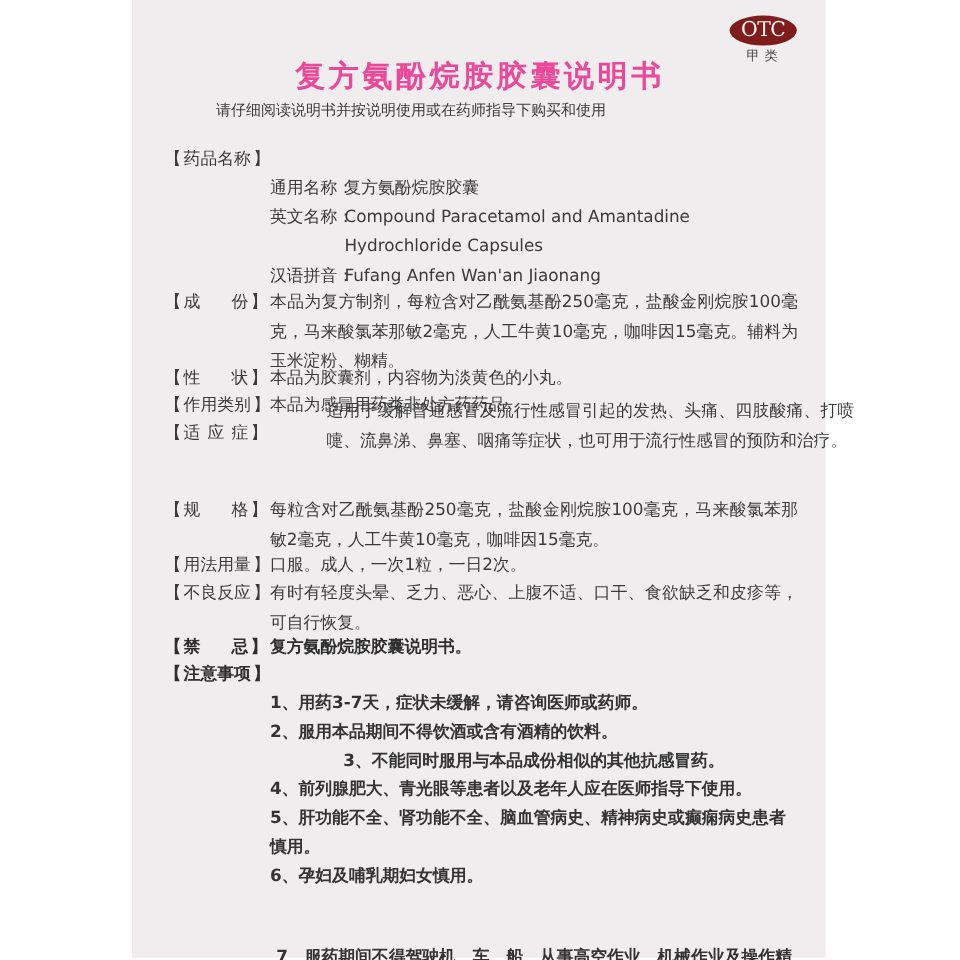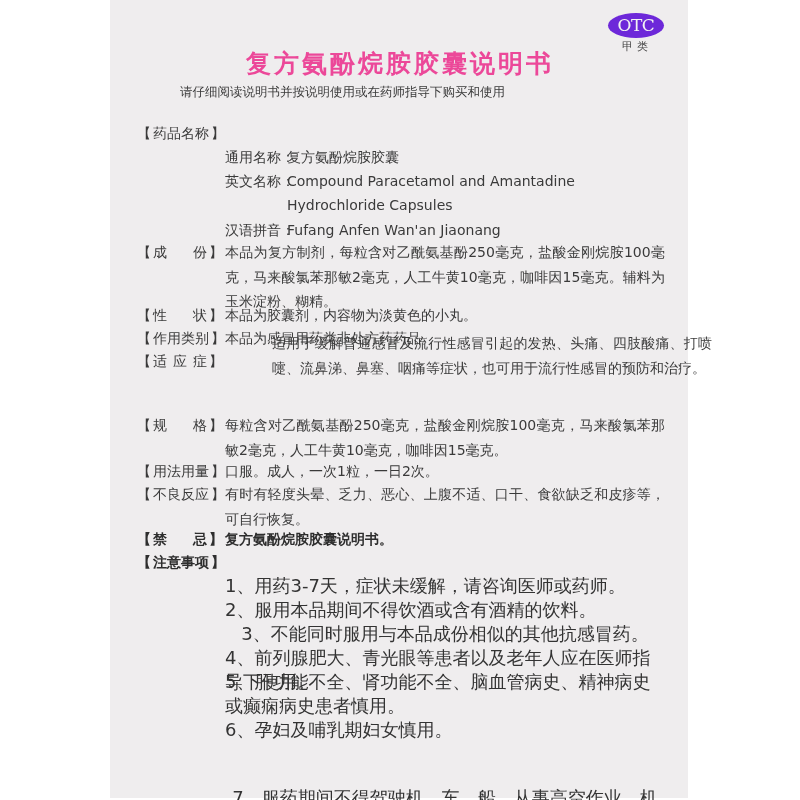--- a/index.html
+++ b/index.html
@@ -6,21 +6,21 @@
   body {
     width: 800px; height: 800px; background: #ffffff; position: relative; overflow: hidden;
     font-family: "DejaVu Sans", "Liberation Sans", sans-serif; color: #3a3a3a;
   }
   .paper {
     position: absolute; left: 110px; top: 0; width: 578px; height: 798px;
     background: #efedee;
   }
   .otc {
     position: absolute; left: 608px; top: 13px; width: 56px; height: 25px;
-    background: #6d28d9; border-radius: 50%;
+    background: #7f1d1d; border-radius: 50%;
     color: #f2f2f2; font-family: "DejaVu Serif", "Liberation Serif", serif;
     font-size: 17px; line-height: 25px; text-align: center; letter-spacing: -0.5px;
   }
   .otc-class {
     position: absolute; left: 612px; top: 39px; width: 50px; text-align: center;
     font-size: 11px; color: #444; letter-spacing: 4px;
   }
   .title {
     position: absolute; left: 180px; top: 47px; width: 440px; text-align: center;
     font-size: 25px; font-weight: bold; color: #ec4899; letter-spacing: 3px;
@@ -36,21 +36,21 @@
   .label .lb, .label .rb { flex: none; }
   .label .txt { flex: 1; display: flex; justify-content: space-between; padding: 0 2px; }
   .body-text {
     position: absolute; left: 225px; width: 440px; font-size: 14px; line-height: 24.5px;
     text-align: justify;
   }
   .sub-row { position: absolute; left: 225px; font-size: 14px; line-height: 24px; white-space: nowrap; }
   .sub-row .k { display: inline-block; width: 62px; }
   .sub-row .v { display: inline-block; vertical-align: top; white-space: normal; width: 378px; }
   .bold { font-weight: bold; color: #2e2e2e; }
-  .note { position: absolute; left: 225px; width: 440px; font-size: 18px; line-height: 24px; font-weight: normal; color: #333; }
+  .note { position: absolute; left: 225px; width: 440px; font-size: 14px; line-height: 24px; font-weight: bold; color: #333; }
 </style>
 </head>
 <body>
 
 <div class="paper"></div>
 
 <div class="otc">OTC</div>
 <div class="otc-class">甲类</div>
 
 <div class="title">复方氨酚烷胺胶囊说明书</div>

